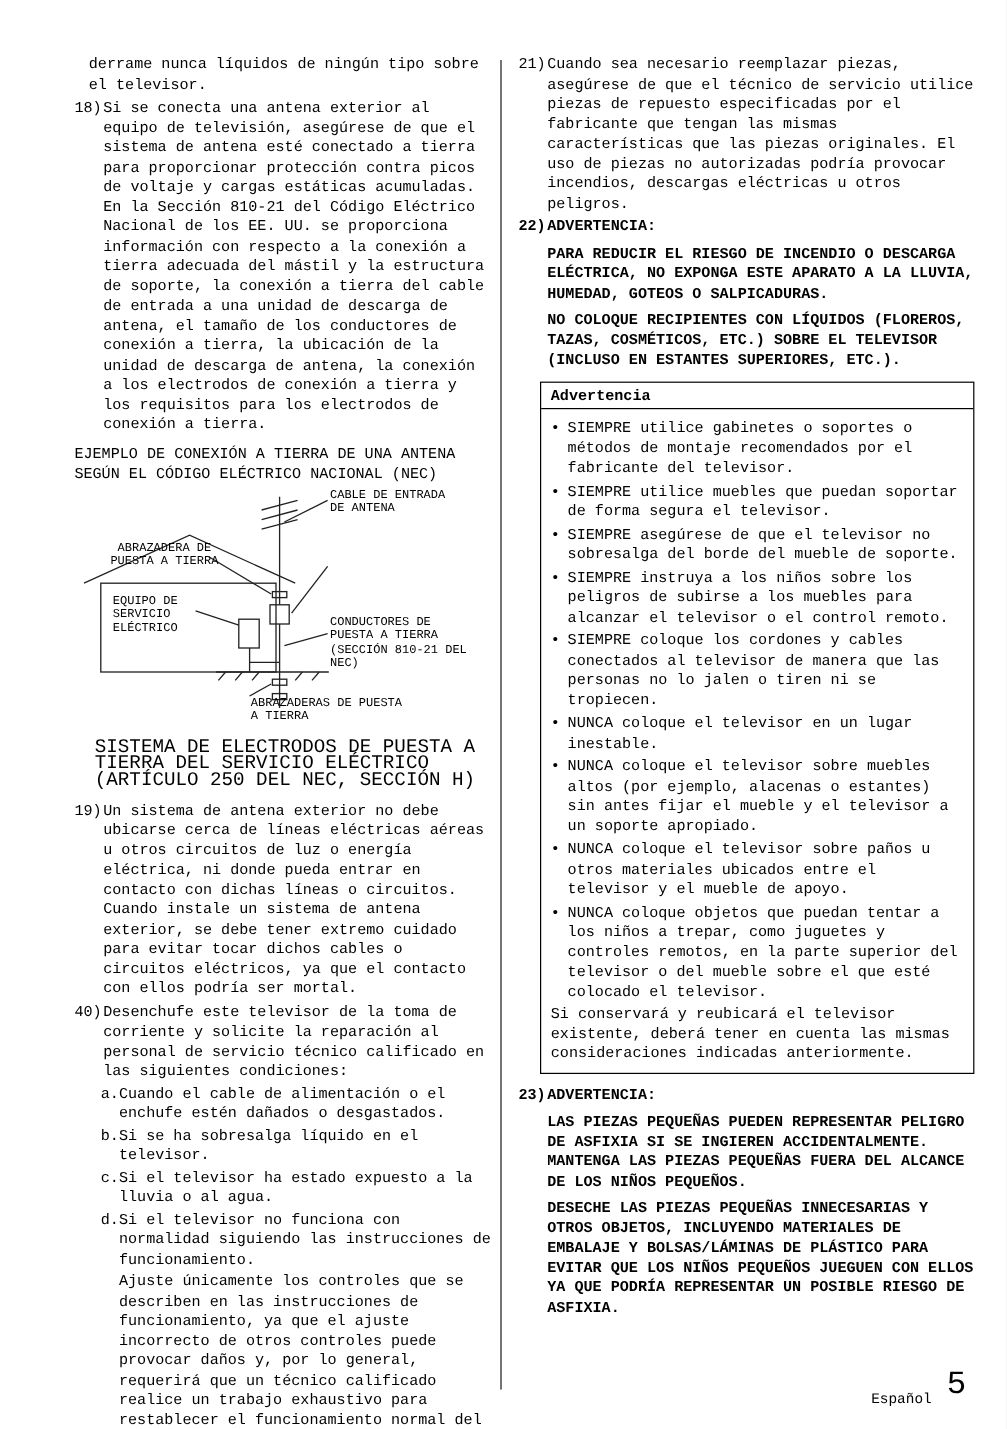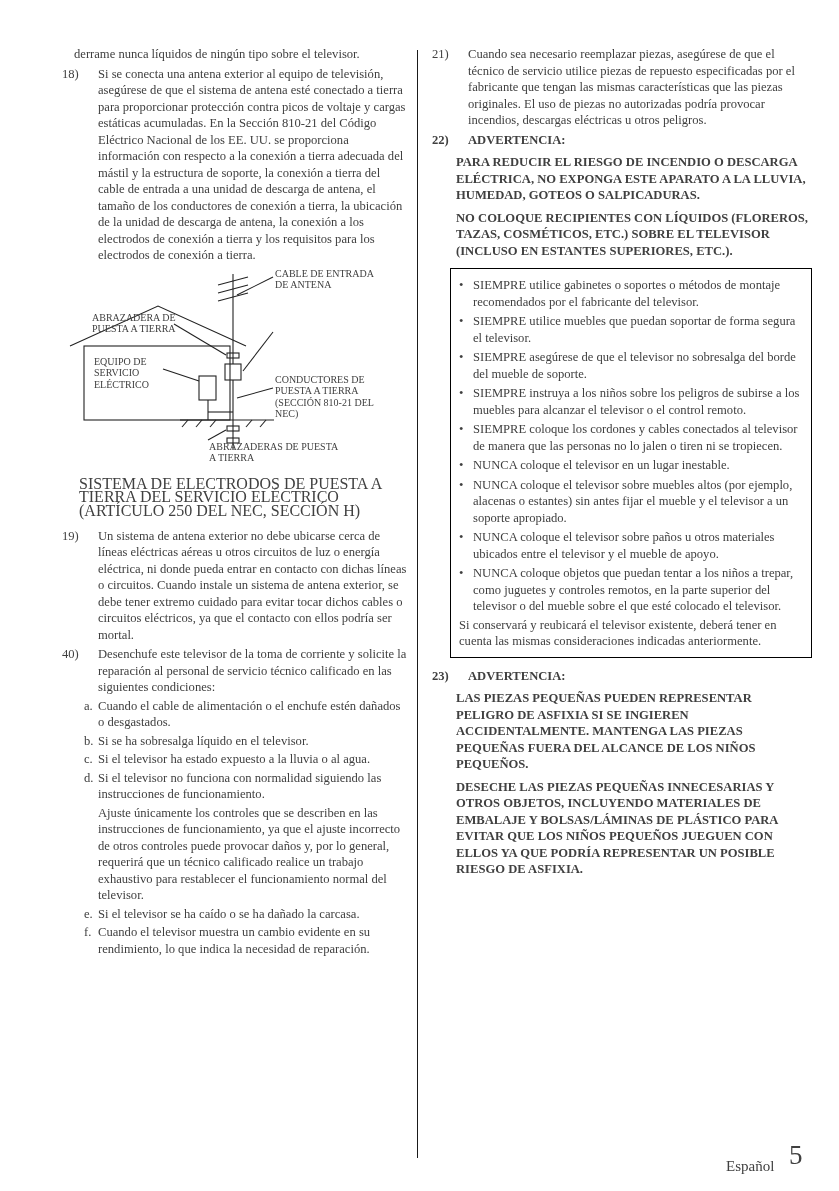--- a/index.html
+++ b/index.html
@@ -1,28 +1,28 @@
 <!DOCTYPE html>
 <html><head>
 <meta charset="utf-8">
 <style>
   html,body { margin:0; padding:0; background:#e8e8e8; }
   .page {
     position:relative; width:839px; height:1191px; background:#ffffff;
-    color:#404040; font-family:Liberation Serif, serif;
+    color:#000000; font-family:Liberation Mono, monospace;
     font-size:12.6px; line-height:16.5px; overflow:hidden;
   }
   .col { position:absolute; top:46px; }
   .col-left  { left:62px;  width:347px; }
   .col-right { left:432px; width:380px; }
   .divider { position:absolute; left:417px; top:50px; width:1px; height:1108px; background:#1a1a1a; }
 
   p { margin:0; }
   .cont { margin-left:12px; }
-  .num-item { display:flex; margin-top:3px;gap:12px; }
+  .num-item { display:flex; margin-top:3px; }
   .num-item .num { flex:0 0 24px; }
   .num-item .body { flex:1; }
   .num-bold { font-weight:bold; }
   .sub-item { display:flex; margin-left:22px; margin-top:2px; }
   .sub-item .slabel { flex:0 0 14px; }
   .sub-item .stext { flex:1; }
   .sub-extra { margin-top:2px; }
 
   .diagram-title { margin-top:8px; }
   .diagram { position:relative; width:347px; height:207px; margin:4px 0 2px 0; }
@@ -36,39 +36,40 @@
 
   .warning-box { border:1.5px solid #000; margin:9px 0 10px 18px; }
   .wb-header { font-weight:bold; padding:3px 8px 2px 8px; border-bottom:1.5px solid #000; }
   .wb-body { padding:5px 8px 7px 8px; }
   .wb-intro { }
   .wb-bullet { display:flex; margin-top:3px; }
   .wb-bullet .dot { flex:0 0 14px; }
   .wb-bullet .btext { flex:1; }
   .wb-outro { margin-top:2px; }
 
-  .footer-lang { position:absolute; left:726px; top:1158px; font-size:15px; }
+  .footer-lang { position:absolute; left:726px; top:1158px; font-size:12px; }
   .footer-num  { position:absolute; left:789px; top:1140px; font-size:27px; line-height:30px; }
   line, polyline, rect { stroke:#222; stroke-width:1.1; fill:none; }
 </style>
 </head>
 <body>
 
 <div class="page">
   <div class="divider"></div>
 
   <div class="col col-left">
 
     <p class="cont">derrame nunca líquidos de ningún tipo sobre el televisor.</p>
 
     <div class="num-item">
       <span class="num">18)</span>
       <span class="body">Si se conecta una antena exterior al equipo de televisión, asegúrese de que el sistema de antena esté conectado a tierra para proporcionar protección contra picos de voltaje y cargas estáticas acumuladas. En la Sección 810-21 del Código Eléctrico Nacional de los EE. UU. se proporciona información con respecto a la conexión a tierra adecuada del mástil y la estructura de soporte, la conexión a tierra del cable de entrada a una unidad de descarga de antena, el tamaño de los conductores de conexión a tierra, la ubicación de la unidad de descarga de antena, la conexión a los electrodos de conexión a tierra y los requisitos para los electrodos de conexión a tierra.</span>
     </div>
 
+    <p class="diagram-title">EJEMPLO DE CONEXIÓN A TIERRA DE UNA ANTENA SEGÚN EL CÓDIGO ELÉCTRICO NACIONAL (NEC)</p>
 
     <div class="diagram">
       <svg width="347" height="207" viewBox="0 0 347 207">
 
         <line x1="171" y1="6" x2="171" y2="96"></line>
         <line x1="156" y1="17" x2="186" y2="9"></line>
         <line x1="156" y1="25" x2="186" y2="17"></line>
         <line x1="156" y1="33" x2="186" y2="25"></line>
 
         <polyline points="8,78 96,38 184,78"></polyline>
@@ -168,20 +169,21 @@
     <div class="num-item">
       <span class="num num-bold">22)</span>
       <span class="body adv-label">ADVERTENCIA:</span>
     </div>
     <div class="adv-block">
       <p class="adv-para">PARA REDUCIR EL RIESGO DE INCENDIO O DESCARGA ELÉCTRICA, NO EXPONGA ESTE APARATO A LA LLUVIA, HUMEDAD, GOTEOS O SALPICADURAS.</p>
       <p class="adv-para">NO COLOQUE RECIPIENTES CON LÍQUIDOS (FLOREROS, TAZAS, COSMÉTICOS, ETC.) SOBRE EL TELEVISOR (INCLUSO EN ESTANTES SUPERIORES, ETC.).</p>
     </div>
 
     <div class="warning-box">
+      <div class="wb-header">Advertencia</div>
       <div class="wb-body">
 
         <div class="wb-bullet">
           <span class="dot">•</span>
           <span class="btext">SIEMPRE utilice gabinetes o soportes o métodos de montaje recomendados por el fabricante del televisor.</span>
         </div>
         <div class="wb-bullet">
           <span class="dot">•</span>
           <span class="btext">SIEMPRE utilice muebles que puedan soportar de forma segura el televisor.</span>
         </div>

